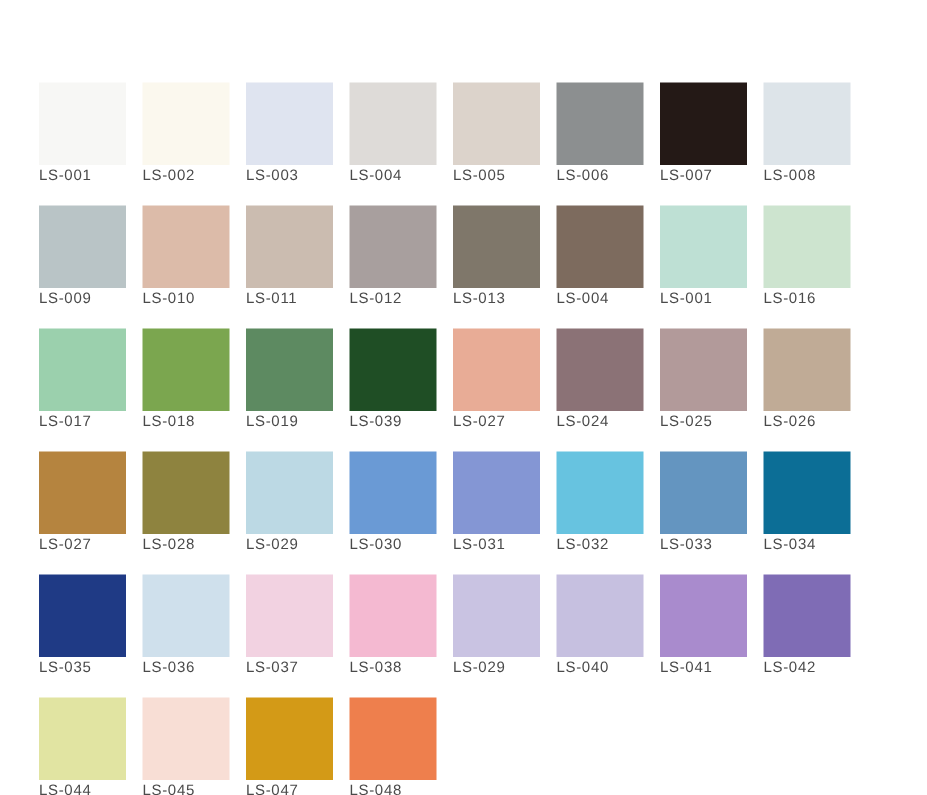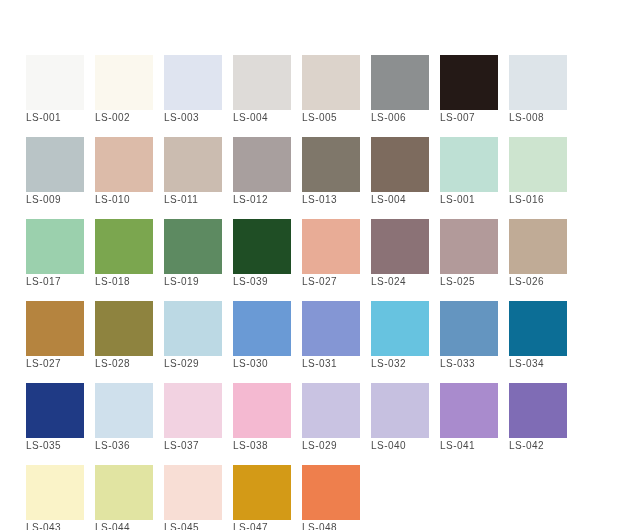--- a/index.html
+++ b/index.html
@@ -212,24 +212,20 @@
       </div>
       <div class="swatch-cell">
         <div class="swatch-chip" style="background: rgb(169, 139, 205);"></div>
         <div class="swatch-label">LS-041</div>
       </div>
       <div class="swatch-cell">
         <div class="swatch-chip" style="background: rgb(127, 108, 181);"></div>
         <div class="swatch-label">LS-042</div>
       </div>
       <div class="swatch-cell">
-        <div class="swatch-chip" style="background: rgb(250, 243, 200);"></div>
-        <div class="swatch-label">LS-043</div>
-      </div>
-      <div class="swatch-cell">
         <div class="swatch-chip" style="background: rgb(225, 228, 162);"></div>
         <div class="swatch-label">LS-044</div>
       </div>
       <div class="swatch-cell">
         <div class="swatch-chip" style="background: rgb(248, 222, 213);"></div>
         <div class="swatch-label">LS-045</div>
       </div>
       <div class="swatch-cell">
         <div class="swatch-chip" style="background: rgb(211, 154, 23);"></div>
         <div class="swatch-label">LS-047</div>

